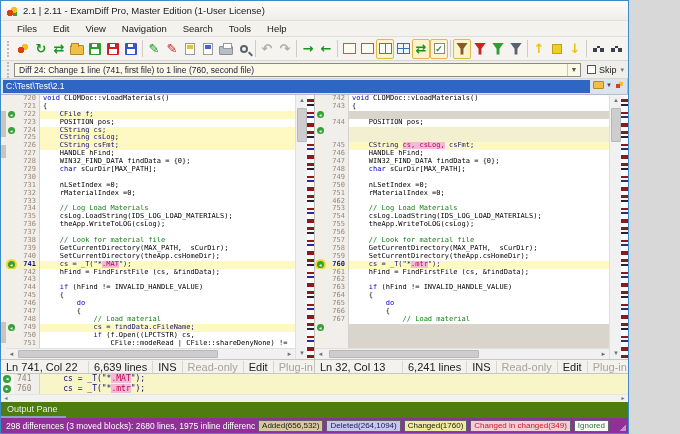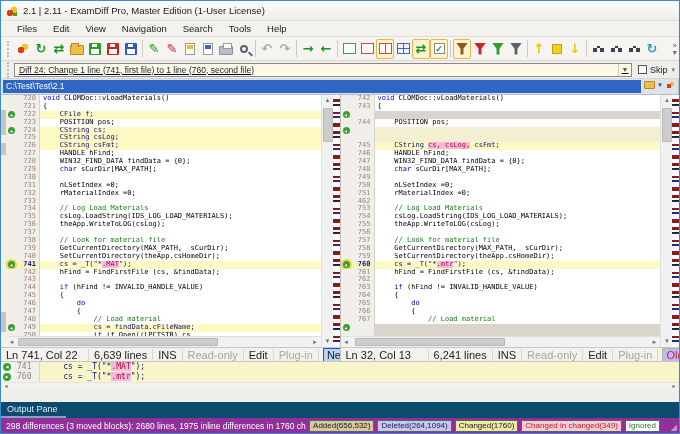--- a/index.html
+++ b/index.html
@@ -1,17 +1,17 @@
 <!DOCTYPE html>
 <html><head>
 <meta charset="utf-8">
 <style>
   html,body{margin:0;padding:0;background:#d8d8d8;}
   *{box-sizing:border-box;}
-  .window{width:680px;height:434px;border:1px solid #3c8ac8;background:#f0eeea;
+  .window{width:629px;height:434px;border:1px solid #3c8ac8;background:#f0eeea;
     font-family:"Liberation Sans",sans-serif;display:flex;flex-direction:column;position:relative;overflow:hidden;}
   
   .titlebar{height:19px;background:linear-gradient(#fdfdfd,#efede8);display:flex;align-items:center;padding-left:5px;flex:0 0 auto;}
   .appicon{width:12px;height:12px;border-radius:3px;margin-right:5px;
     background:radial-gradient(circle 5px at 4px 8px,#e23c0c 60%,transparent 61%),
                radial-gradient(circle 5px at 8px 5px,#f5c021 60%,transparent 61%),
                radial-gradient(circle 4px at 9px 9px,#3f9e23 60%,transparent 61%);}
   .title-text{font-size:9.5px;color:#1a1a1a;}
   
   .menubar{height:16px;display:flex;align-items:center;background:#f4f2ee;border-top:1px solid #e2e0da;flex:0 0 auto;padding-left:8px;}
@@ -48,21 +48,21 @@
   .ic-check{width:11px;height:11px;border:1px solid #8a8a8a;background:#fff;color:#18951d;font-size:9px;line-height:10px;text-align:center;font-weight:bold;}
   .ic-funnel{width:12px;height:12px;background:currentColor;
     clip-path:polygon(0 0,100% 0,62% 52%,62% 100%,38% 100%,38% 52%);}
   .ic-sq{width:10px;height:10px;background:currentColor;border:1px solid #c0a020;}
   .ic-binoc{width:15px;height:10px;background:
      radial-gradient(circle 4px at 4px 6px,#3c4048 62%,transparent 63%),
      radial-gradient(circle 4px at 11px 6px,#3c4048 62%,transparent 63%),
      radial-gradient(circle 2px at 7.5px 3px,#3c4048 62%,transparent 63%);}
   
   .diffbar{height:18px;display:flex;align-items:center;background:#f0eeea;border-bottom:1px solid #d8d6d0;padding:0 4px 0 6px;flex:0 0 auto;}
-  .diffcombo{flex:1;height:14px;background:#fcfae6;border:1px solid #8a8a8a;display:flex;align-items:center;text-decoration:underline;}
+  .diffcombo{flex:1;height:14px;background:#fcfae6;border:1px solid #8a8a8a;display:flex;align-items:center;}
   .diffcombo-text{flex:1;font-size:8.5px;color:#1a1a3a;padding-left:4px;white-space:nowrap;overflow:hidden;}
   .combo-arrow{width:13px;height:12px;border-left:1px solid #c8c8c8;font-size:7px;color:#555;text-align:center;line-height:12px;}
   .skipbox{display:flex;align-items:center;margin-left:6px;}
   .checkbox{width:9px;height:9px;border:1px solid #555;background:#fff;margin-right:3px;}
   .skip-label{font-size:9px;color:#222;}
   .mini-overflow{font-size:7px;color:#777;margin-left:4px;line-height:6px;}
   
   .headers{height:16px;display:flex;flex:0 0 auto;background:#dbe3ef;border-bottom:1px solid #b8bcc4;}
   .header{flex:1;display:flex;align-items:flex-start;border-right:1px solid #b8bcc4;padding:1px 2px;}
   .hpath{flex:1;height:13px;font-size:8.5px;line-height:13px;padding-left:3px;white-space:nowrap;overflow:hidden;}
@@ -119,21 +119,21 @@
   .drow{display:flex;height:10px;font-family:"DejaVu Sans Mono",monospace;font-size:8px;line-height:10px;}
   .dmk{width:13px;background:#f7f5f0;position:relative;flex:0 0 auto;}
   .dmk-ic{position:absolute;left:2px;top:1px;width:8px;height:8px;border-radius:50%;background:#35a035;color:#fff;font-size:7px;line-height:8px;text-align:center;}
   .dln{width:26px;background:#f1efec;border-right:1px solid #d6d3cd;color:#9a8574;text-align:left;padding-left:3px;flex:0 0 auto;}
   .dcode{flex:1;background:#f8f5c8;white-space:pre;padding-left:4px;overflow:hidden;}
   .dscroll{height:8px;background:#f1f1f1;position:relative;border-top:1px solid #e4e4e4;}
   .ds-l,.ds-r{position:absolute;top:0;width:10px;height:7px;color:#707070;font-size:5px;text-align:center;line-height:7px;}
   .ds-l{left:0;} .ds-r{right:0;}
   .ds-l::before{content:"◄";} .ds-r::before{content:"►";}
   
-  .outputbar{height:16px;background:#0c4a6e;flex:0 0 auto;display:flex;align-items:flex-end;margin-top:12px;}
+  .outputbar{height:16px;background:#4d7c0f;flex:0 0 auto;display:flex;align-items:flex-end;}
   .optab{font-size:9px;color:#e8ecf4;padding:2px 8px 0 6px;border-bottom:2px solid #8aa0c4;height:16px;}
   
   .bottombar{height:15px;background:#8f3198;flex:0 0 auto;display:flex;align-items:center;color:#fff;}
   .summary{font-size:8.5px;padding-left:5px;white-space:nowrap;overflow:hidden;flex:1;}
   .badges{display:flex;align-items:center;padding-right:8px;}
   .badge{font-size:8px;line-height:10px;border:1px solid #60606a;padding:0 3px;margin-left:3px;white-space:nowrap;}
   .grip2{width:7px;height:7px;margin:4px 2px 0 2px;
     background:linear-gradient(135deg,transparent 50%,#c890cc 50%);}
   .watermark{position:absolute;right:4px;bottom:0px;font-size:33px;font-weight:bold;
     color:rgba(208,226,242,0.95);z-index:40;font-family:"DejaVu Sans",sans-serif;letter-spacing:1px;pointer-events:none;}

